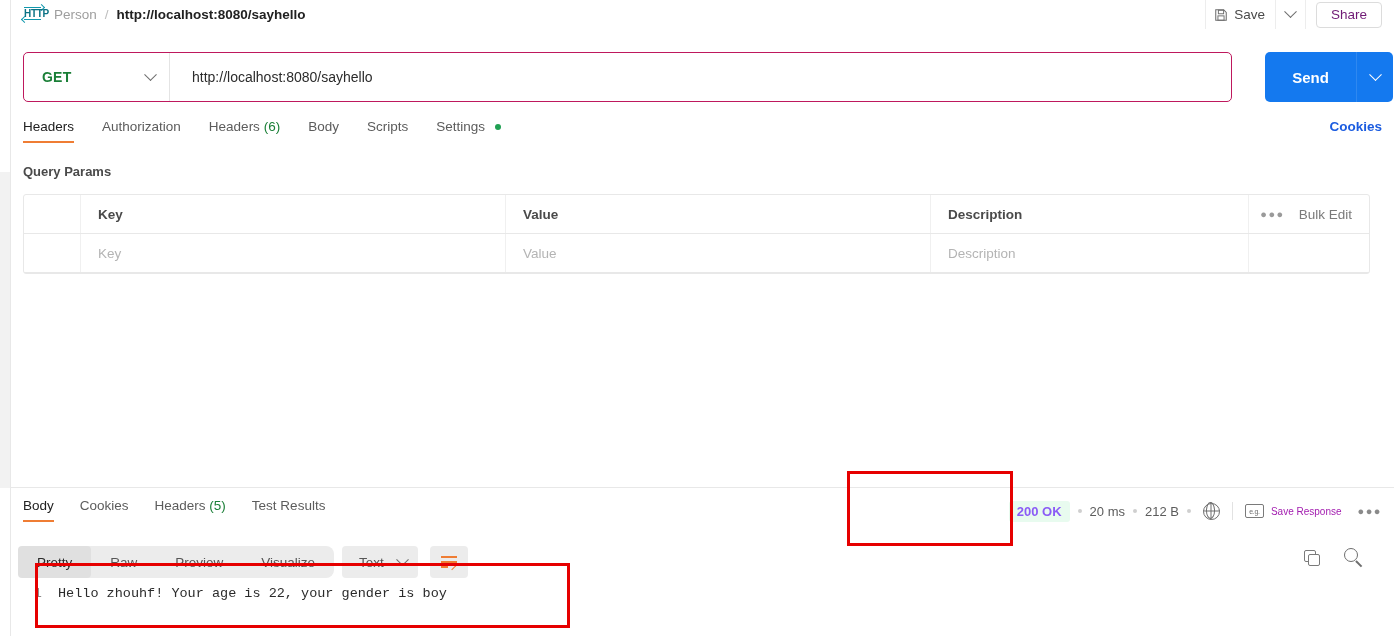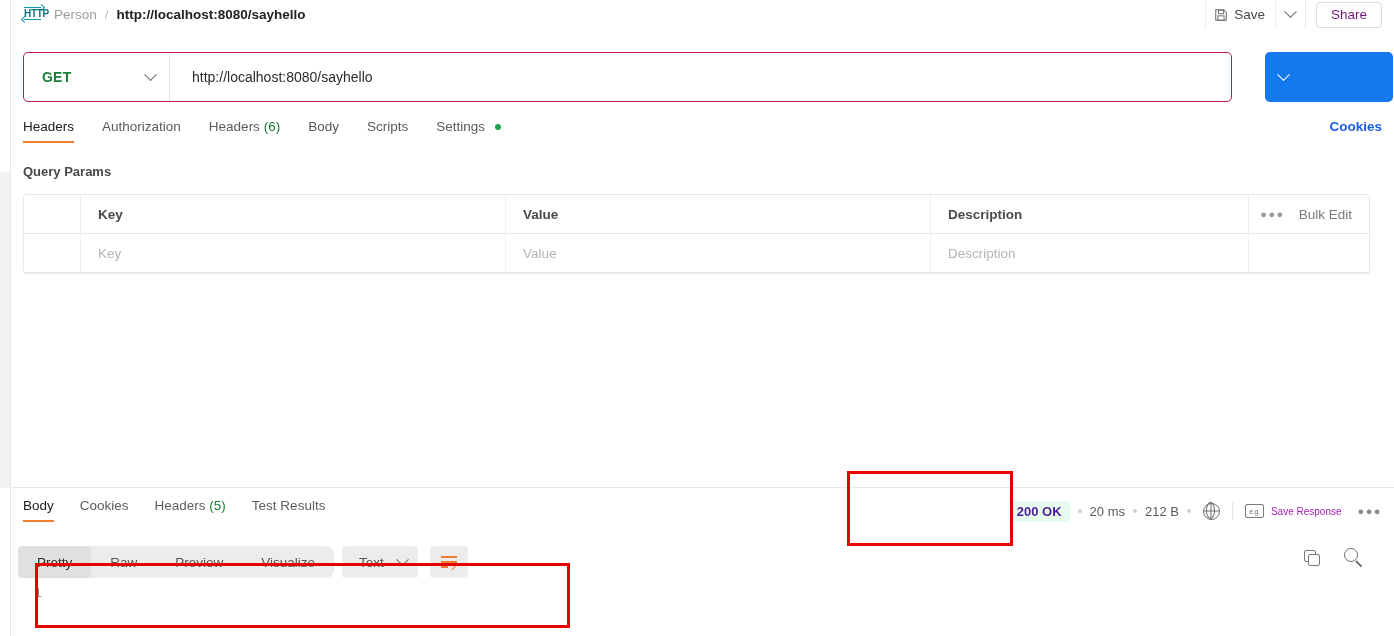--- a/index.html
+++ b/index.html
@@ -189,21 +189,21 @@
     content: ""; position: absolute; left: 0; right: 0; bottom: 0;
     height: 2px; background: #ef7d34;
   }
   .rsptab .hcount5 { color: #1a7f37; }
 
   .resp-meta {
     position: absolute; right: 12px; top: 498px; height: 26px;
     display: flex; align-items: center; gap: 0;
   }
   .status-badge {
-    background: #e8fbef; color: #4c1d95; font-weight: 700; font-size: 13px;
+    background: #e8fbef; color: #8b5cf6; font-weight: 700; font-size: 13px;
     padding: 3px 8px; border-radius: 3px;
   }
   .meta-dot { width: 4px; height: 4px; border-radius: 50%; background: #cfcfcf; margin: 0 8px; }
   .meta-txt { color: #5c5c5c; font-size: 13px; }
   .globe {
     width: 17px; height: 17px; border: 1.4px solid #6e6e6e; border-radius: 50%;
     position: relative; margin-left: 4px;
   }
   .globe::before {
     content: ""; position: absolute; left: 50%; top: -1.4px; bottom: -1.4px;
@@ -352,20 +352,23 @@
     <div class="url-input-box">
       <div class="method-sel">
         <span class="method-txt">GET</span>
         <span class="method-caret">
           <span class="chev" style="display:inline-block;"></span>
         </span>
       </div>
       <div class="url-text" placeholder="Enter URL or paste text">http://localhost:8080/sayhello</div>
     </div>
     <div class="send-wrap">
+      <div class="send-btn">
+        <span>Send</span>
+      </div>
       <div class="send-caret">
         <span class="chev-w"></span>
       </div>
     </div>
   </div>
 
   <div class="req-tabs">
     <div class="rtab active">
       <span>Headers</span>
     </div>
@@ -473,19 +476,20 @@
       </span>
     <span class="search-ic">
         <span class="c"></span>
         <span class="h"></span>
       </span>
   </div>
 
   <div class="code-area">
     <div class="code-line">
       <span class="ln">1</span>
+      <span class="code-txt">Hello zhouhf! Your age is 22, your gender is boy</span>
     </div>
   </div>
 
   <div class="anno anno-status"></div>
   <div class="anno anno-body"></div>
 
 </div>
 
 </body></html>

